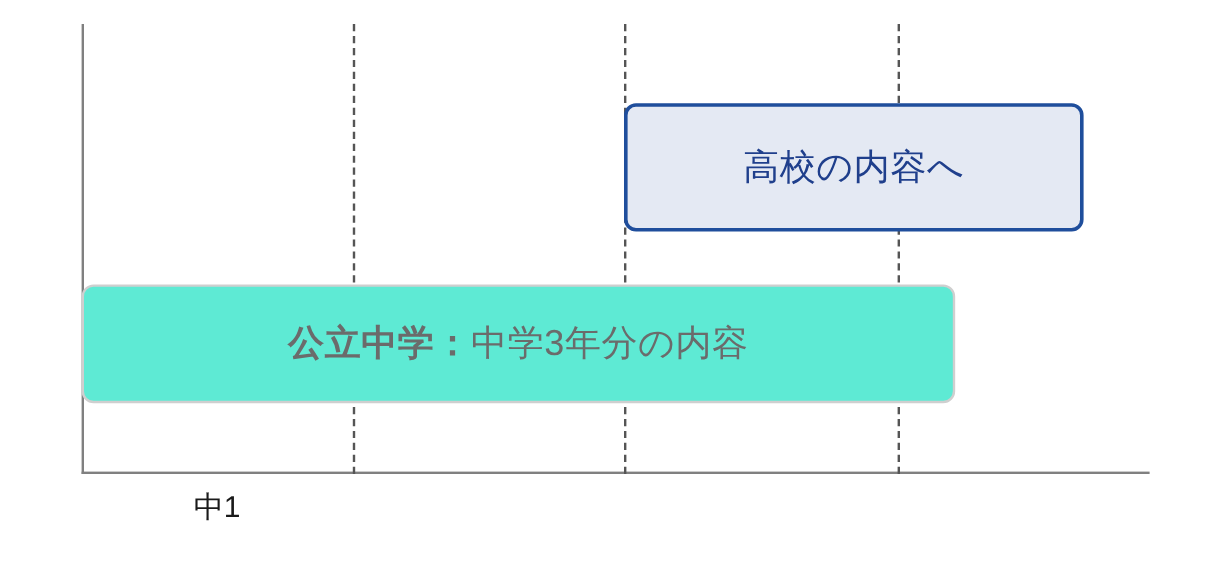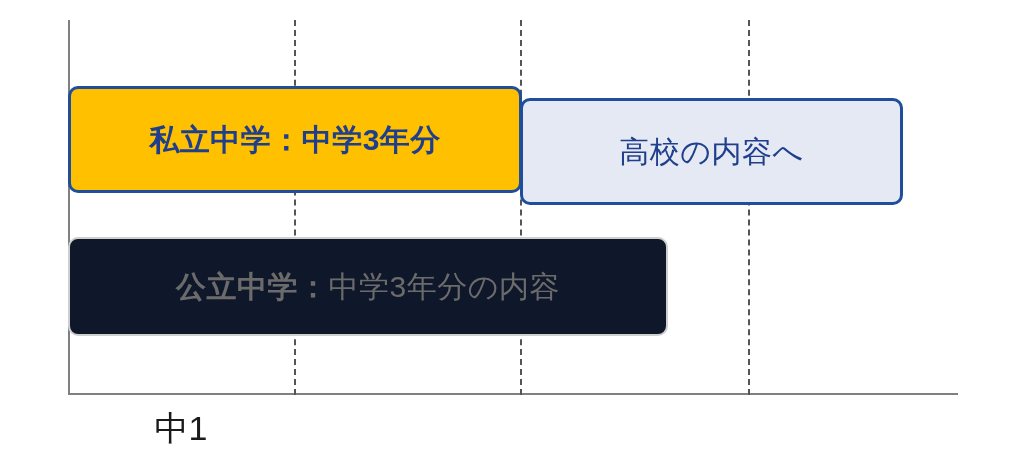--- a/index.html
+++ b/index.html
@@ -66,69 +66,65 @@
     z-index: 4;
   }
   .bar-private-hs {
     left: 520px;
     top: 86px;
     width: 383px;
     height: 107px;
     background: #E4E9F3;
     border: 3px solid #1F4E9C;
     z-index: 3;
-    margin-top: 12px;
   }
   .bar-public-ms {
     left: 68px;
     top: 237px;
-    width: 600px;
+    width: 728px;
     height: 99px;
-    background: #0f172a;
+    background: #5eead4;
     border: 2px solid #CFCFCF;
     z-index: 3;
   }
 
   .bar-label {
     font-size: 30px;
     letter-spacing: 0.5px;
     line-height: 1;
   }
   .navy { color: #1F3F8C; }
   .grey { color: #6B6B6B; }
   .bold { font-weight: bold; }
   .reg  { font-weight: normal; }
 
   
   .tick-label {
     position: absolute;
     top: 410px;
     width: 226px;
     text-align: center;
-    font-size: 34px;
+    font-size: 25px;
     font-weight: normal;
     color: #1a1a1a;
     line-height: 1.1;
   }
 </style>
 </head>
 <body>
 
 <div id="stage">
 
   <div class="axis-y"></div>
   <div class="axis-x"></div>
 
   <div class="gridline" style="left:294px;"></div>
   <div class="gridline" style="left:520px;"></div>
   <div class="gridline" style="left:748px;"></div>
 
-  <div class="bar bar-private-ms">
-    <span class="bar-label navy"><span class="bold">私立中学：</span><span class="bold">中学3年分</span></span>
-  </div>
 
   <div class="bar bar-private-hs">
     <span class="bar-label navy reg">高校の内容へ</span>
   </div>
 
   <div class="bar bar-public-ms">
     <span class="bar-label grey"><span class="bold">公立中学：</span><span class="reg">中学3年分の内容</span></span>
   </div>
 
   <div class="tick-label" style="left:68px;">中1</div>

